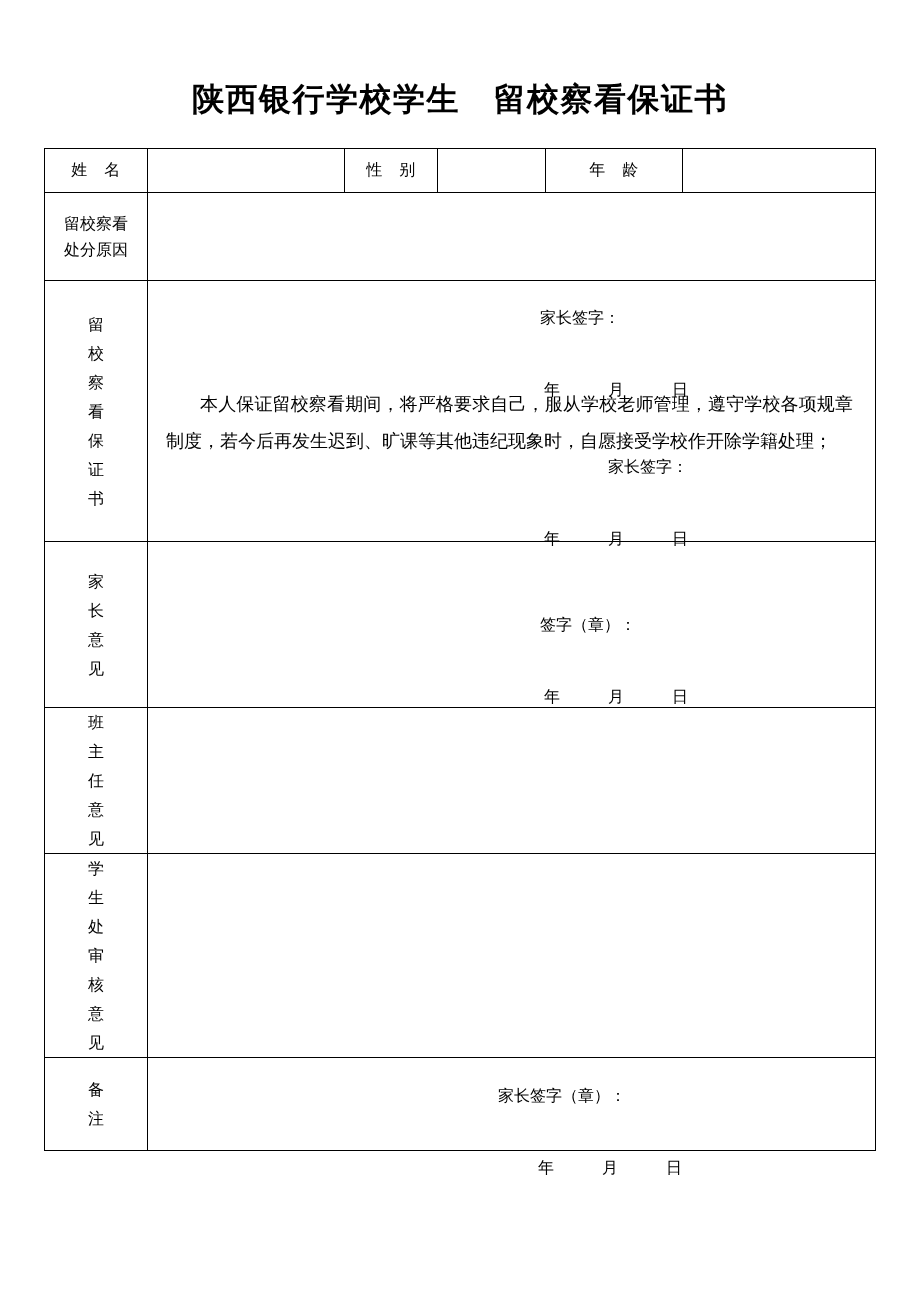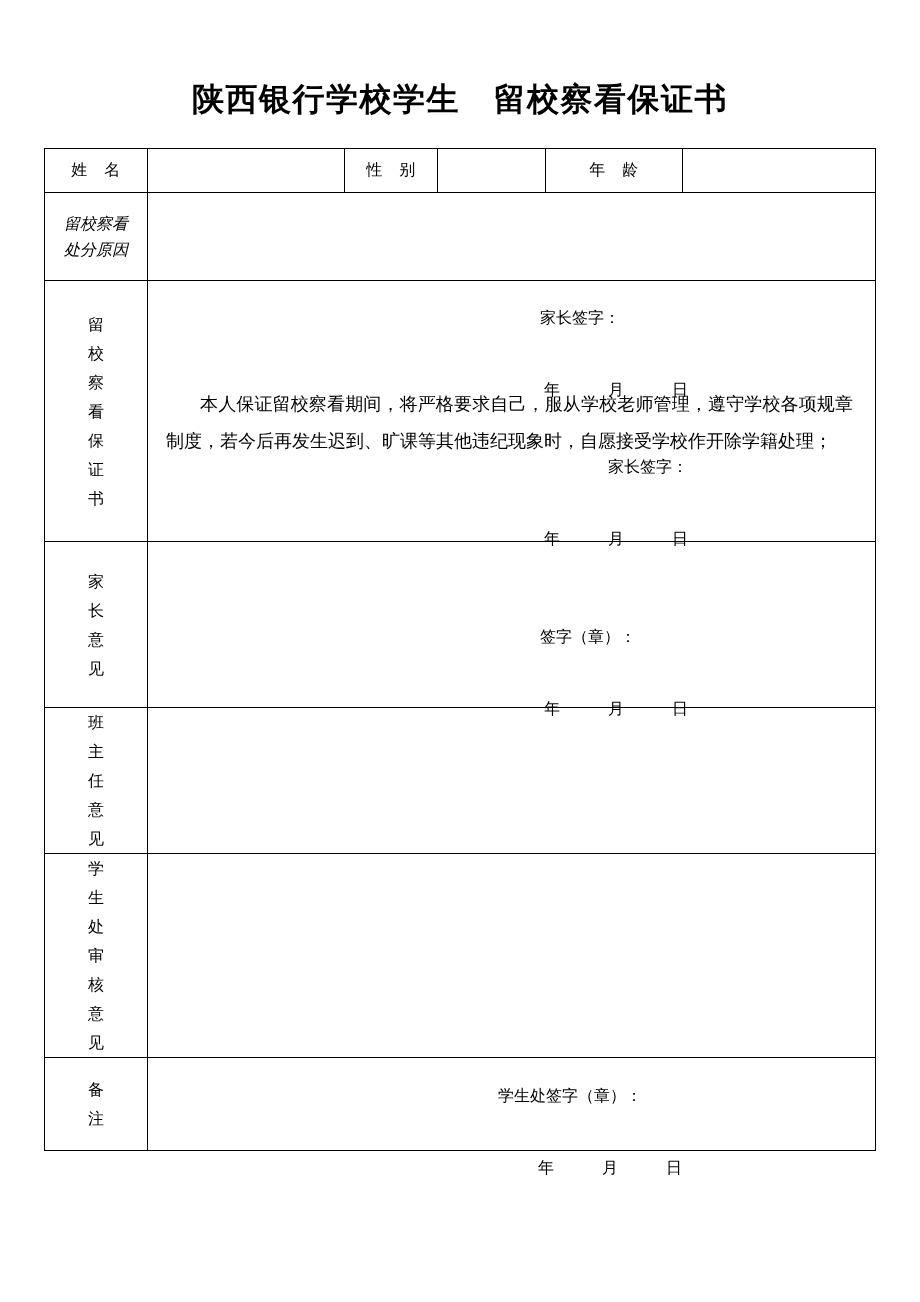--- a/index.html
+++ b/index.html
@@ -67,21 +67,20 @@
   .lbl-plain {
     text-align: center;
     white-space: pre;
   }
 
   
   .lbl-2line {
     text-align: center;
     line-height: 26px;
     white-space: pre-line;
-    font-style: italic;
   }
 
   
   .lbl-v {
     text-align: center;
     line-height: 29px;
     white-space: pre-line;
   }
   .lbl-v span {
     display: block;
@@ -122,21 +121,21 @@
   }
   .sig-parent {
     position: absolute;
     left: 392px;
     bottom: 26px;
     text-align: right;
   }
   .sig-teacher {
     position: absolute;
     left: 392px;
-    bottom: 12px;
+    bottom: 24px;
     text-align: left;
   }
   .sig-office {
     position: absolute;
     left: 350px;
     top: 80px;
     text-align: left;
   }
   .sig-office .sig-line2 {
     padding-left: 40px;
@@ -222,21 +221,21 @@
             </div>
           </div>
         </td>
       </tr>
 
       <tr style="height:200px">
         <td class="lbl-v"><span>学</span><span>生</span><span>处</span><span>审</span><span>核</span><span>意</span><span>见</span></td>
         <td class="pledge-cell" colspan="5">
           <div class="row-cell-inner">
             <div class="sig-block sig-office">
-              <span class="sig-line1">学生处签字（章）：</span>
+              <span class="sig-line1">家长签字（章）：</span>
               <span class="sig-line2">年　　　月　　　日</span>
             </div>
           </div>
         </td>
       </tr>
 
       <tr style="height:93px">
         <td class="lbl-v"><span>备</span><span>注</span></td>
         <td class="cell-blank" colspan="5"></td>
       </tr>

